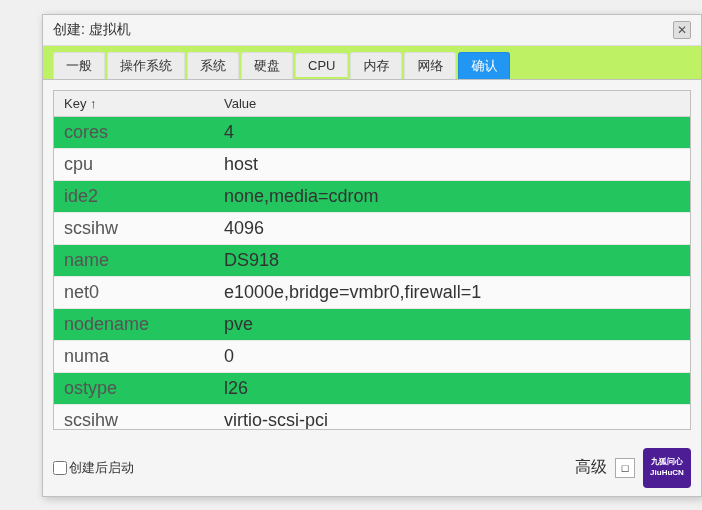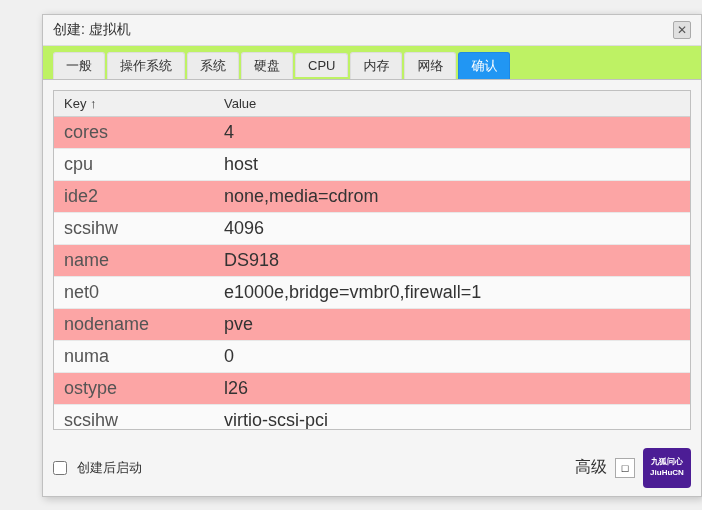--- a/index.html
+++ b/index.html
@@ -69,21 +69,21 @@
       background: #2196f3;
       color: #fff;
       border-color: #1e88e5;
     }
     .content {
       padding: 10px;
       background: #f5f5f5;
     }
     .table-container {
       border: 1px solid #c0c0c0;
-      background: #fca5a5;
+      background: #22c55e;
       height: 340px;
       overflow-y: auto;
       overflow-x: hidden;
     }
     table {
       width: 100%;
       border-collapse: collapse;
     }
     thead tr {
       background: #f0f0f0;
@@ -113,21 +113,21 @@
     }
     .footer {
       display: flex;
       align-items: center;
       justify-content: space-between;
       padding: 8px 10px;
     }
     .checkbox-area {
       display: flex;
       align-items: center;
-      gap: 10px;
+      gap: 2px;
     }
     .checkbox-area input[type="checkbox"] {
       width: 14px;
       height: 14px;
     }
     .checkbox-label {
       font-size: 13px;
       color: #333;
     }
     .footer-right {

